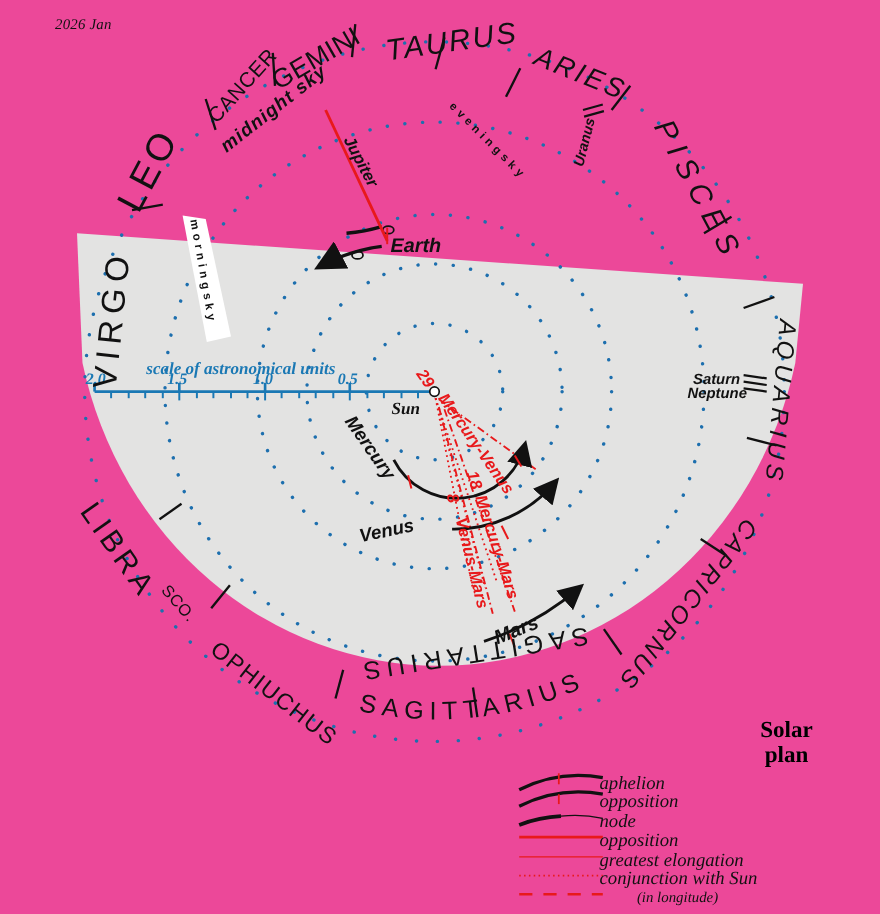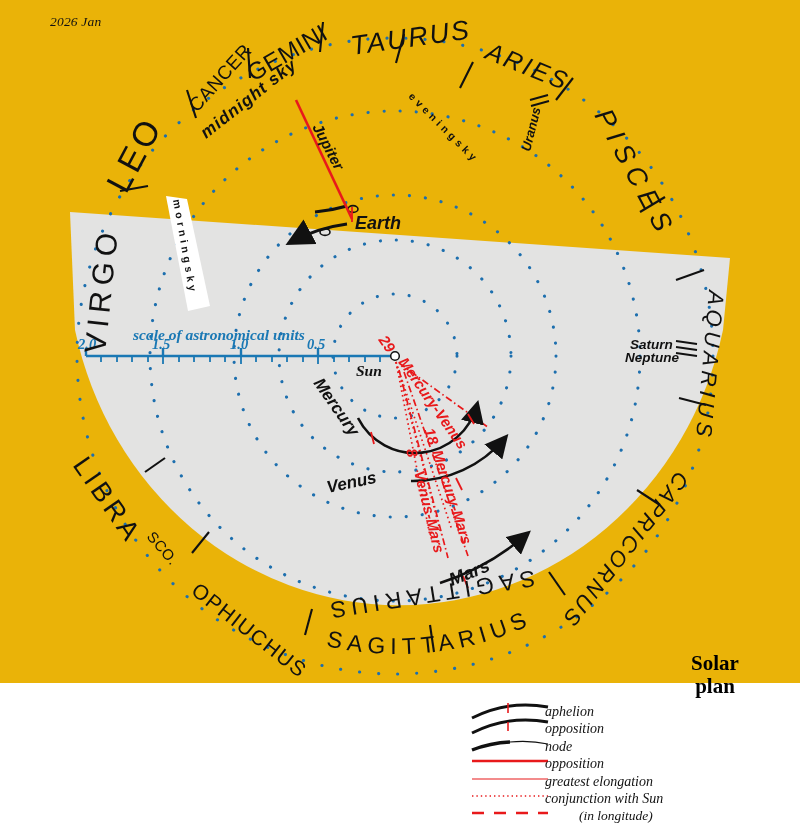--- a/index.html
+++ b/index.html
@@ -1,28 +1,28 @@
 <!DOCTYPE html>
 <html><head>
 <meta charset="utf-8">
 <style>
   html,body{margin:0;padding:0;background:#ffffff;}
   body{width:800px;height:831px;overflow:hidden;
        font-family:"Liberation Serif",serif;}
-  #stage{position:relative;width:800px;height:683px;background:#eab308;}
+  #stage{position:relative;width:800px;height:831px;background:#ec4899;}
   svg#chart{position:absolute;left:0;top:0;width:800px;height:831px;}
   .date-label{position:absolute;left:50px;top:14px;font-family:"Liberation Serif",serif;
     font-style:italic;font-size:13.5px;color:#111;letter-spacing:.2px;}
   .title-block{position:absolute;left:640px;top:616px;width:150px;text-align:center;
     font-family:"Liberation Serif",serif;font-weight:bold;font-size:21px;
     line-height:23px;color:#000;margin-top:36px;}
   .legend{position:absolute;left:545px;top:703px;width:255px;}
   .legend-row{height:17.5px;display:flex;align-items:center;}
   .legend-text{font-family:"Liberation Serif",serif;font-style:italic;
-    font-size:14px;color:#111;white-space:nowrap;}
+    font-size:17px;color:#111;white-space:nowrap;}
   .legend-sub{font-family:"Liberation Serif",serif;font-style:italic;
     font-size:13.5px;color:#111;padding-left:34px;}
 </style>
 </head>
 <body>
 
 <div id="stage">
 
   <div class="date-label">2026 Jan</div>
 

